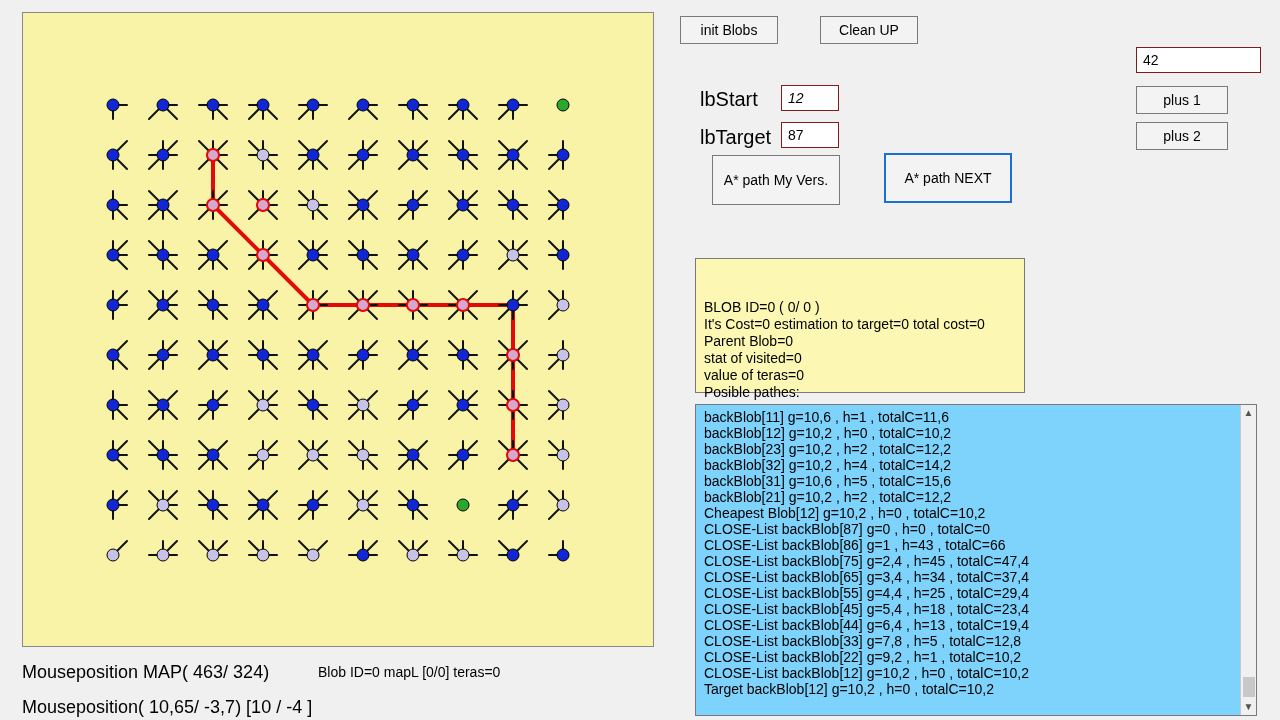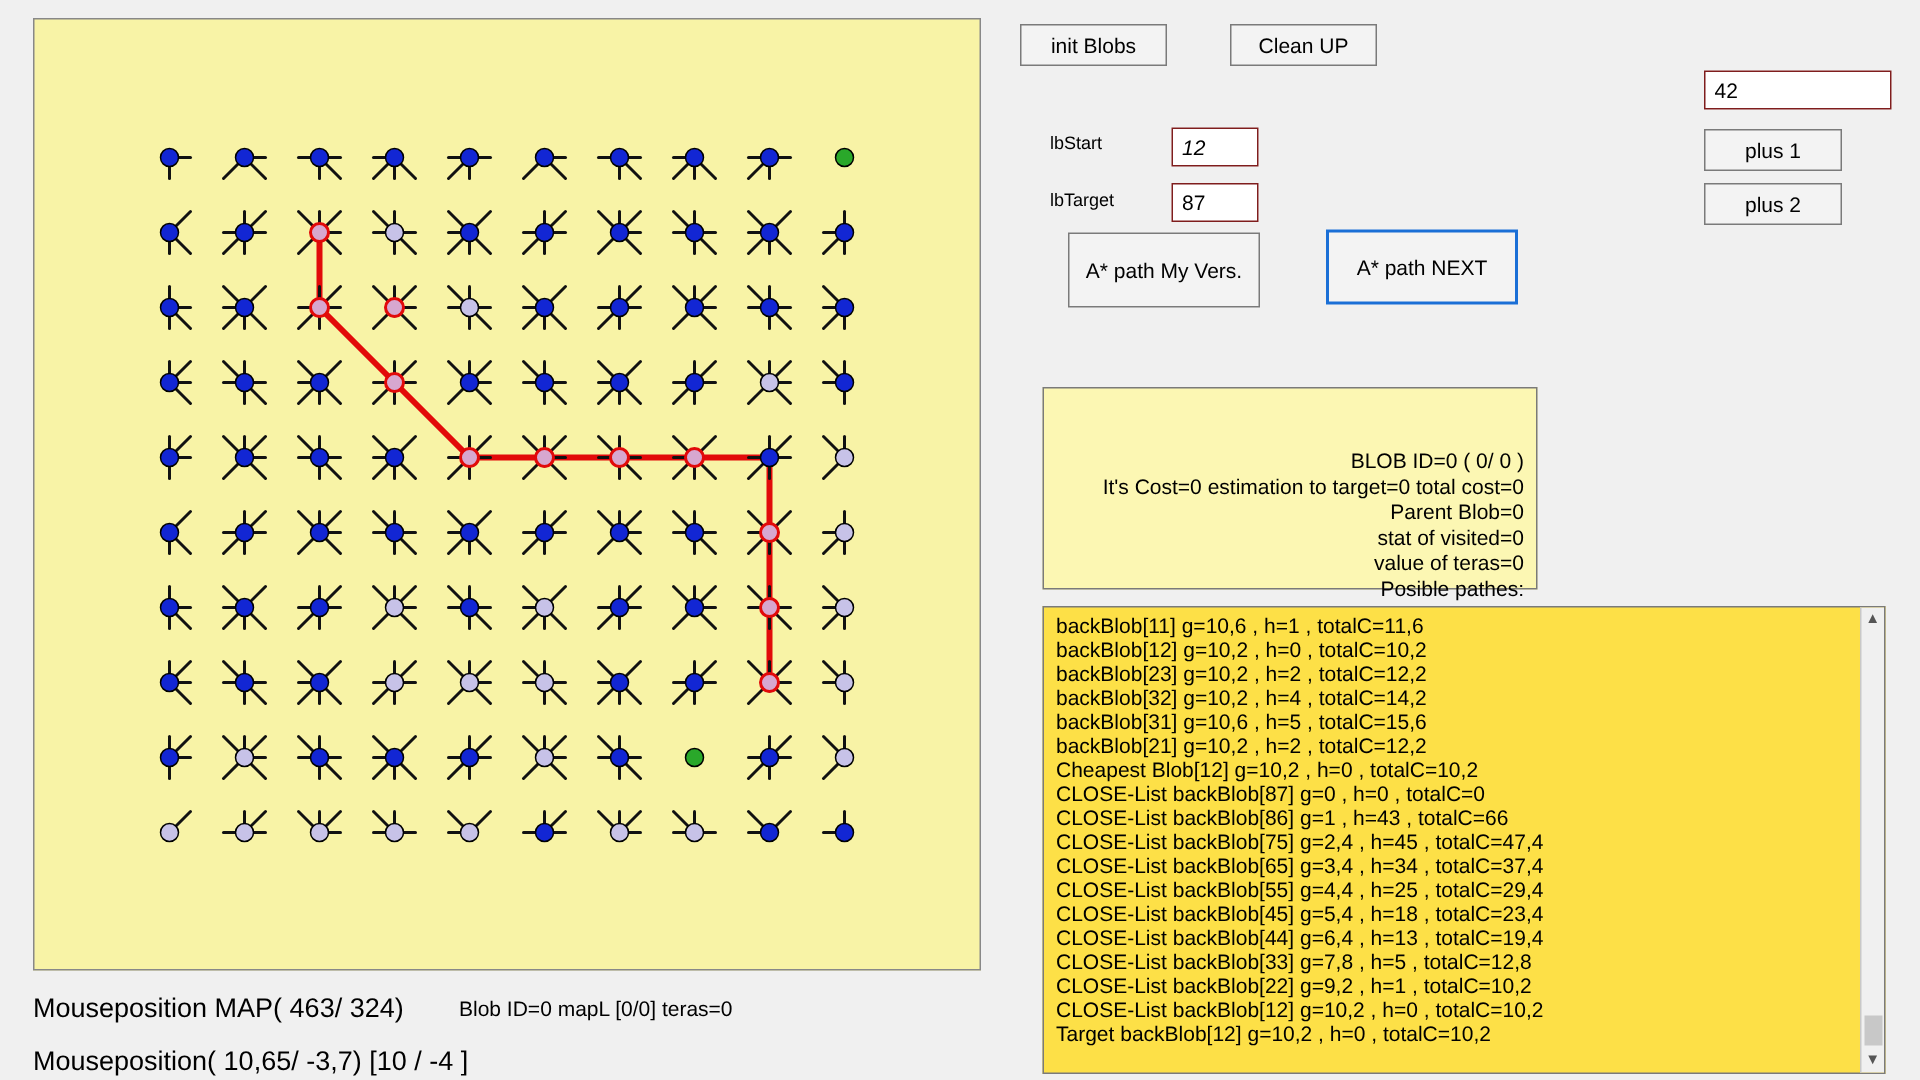--- a/index.html
+++ b/index.html
@@ -23,21 +23,21 @@
     border: 1px solid #888;
   }
   .status1 {
     position: absolute;
     left: 22px;
     top: 662px;
     font-size: 18px;
   }
   .status-blob {
     position: absolute;
-    left: 306px;
+    left: 318px;
     top: 664px;
     font-size: 14px;
     text-align: right;
   }
   .status2 {
     position: absolute;
     left: 22px;
     top: 697px;
     font-size: 18px;
   }
@@ -63,45 +63,44 @@
     background: #fff;
     border: 1px solid #7f1d1d;
     height: 24px;
     font-family: inherit;
     font-size: 14px;
     padding: 12px 6px;
     box-sizing: border-box;
   }
   .lbl {
     position: absolute;
-    font-size: 12px;
+    font-size: 20px;
   }
   .info-box {
     position: absolute;
     left: 695px;
     top: 258px;
     width: 330px;
     height: 135px;
     background: #fcf7b3;
     border: 1px solid #7a7a7a;
     padding: 6px 8px;
     box-sizing: border-box;
     line-height: 17px;
     font-size: 14px;
     white-space: pre-wrap;
-    text-align: right;
   }
   .log-wrap {
     position: absolute;
     left: 695px;
     top: 404px;
     width: 562px;
     height: 312px;
     border: 1px solid #7a7a7a;
-    background: #fde047;
+    background: #7dd3fc;
     box-sizing: border-box;
     display: flex;
   }
   .log-lines {
     flex: 1;
     padding: 4px 8px;
     line-height: 16px;
     font-size: 14px;
     overflow: hidden;
   }

